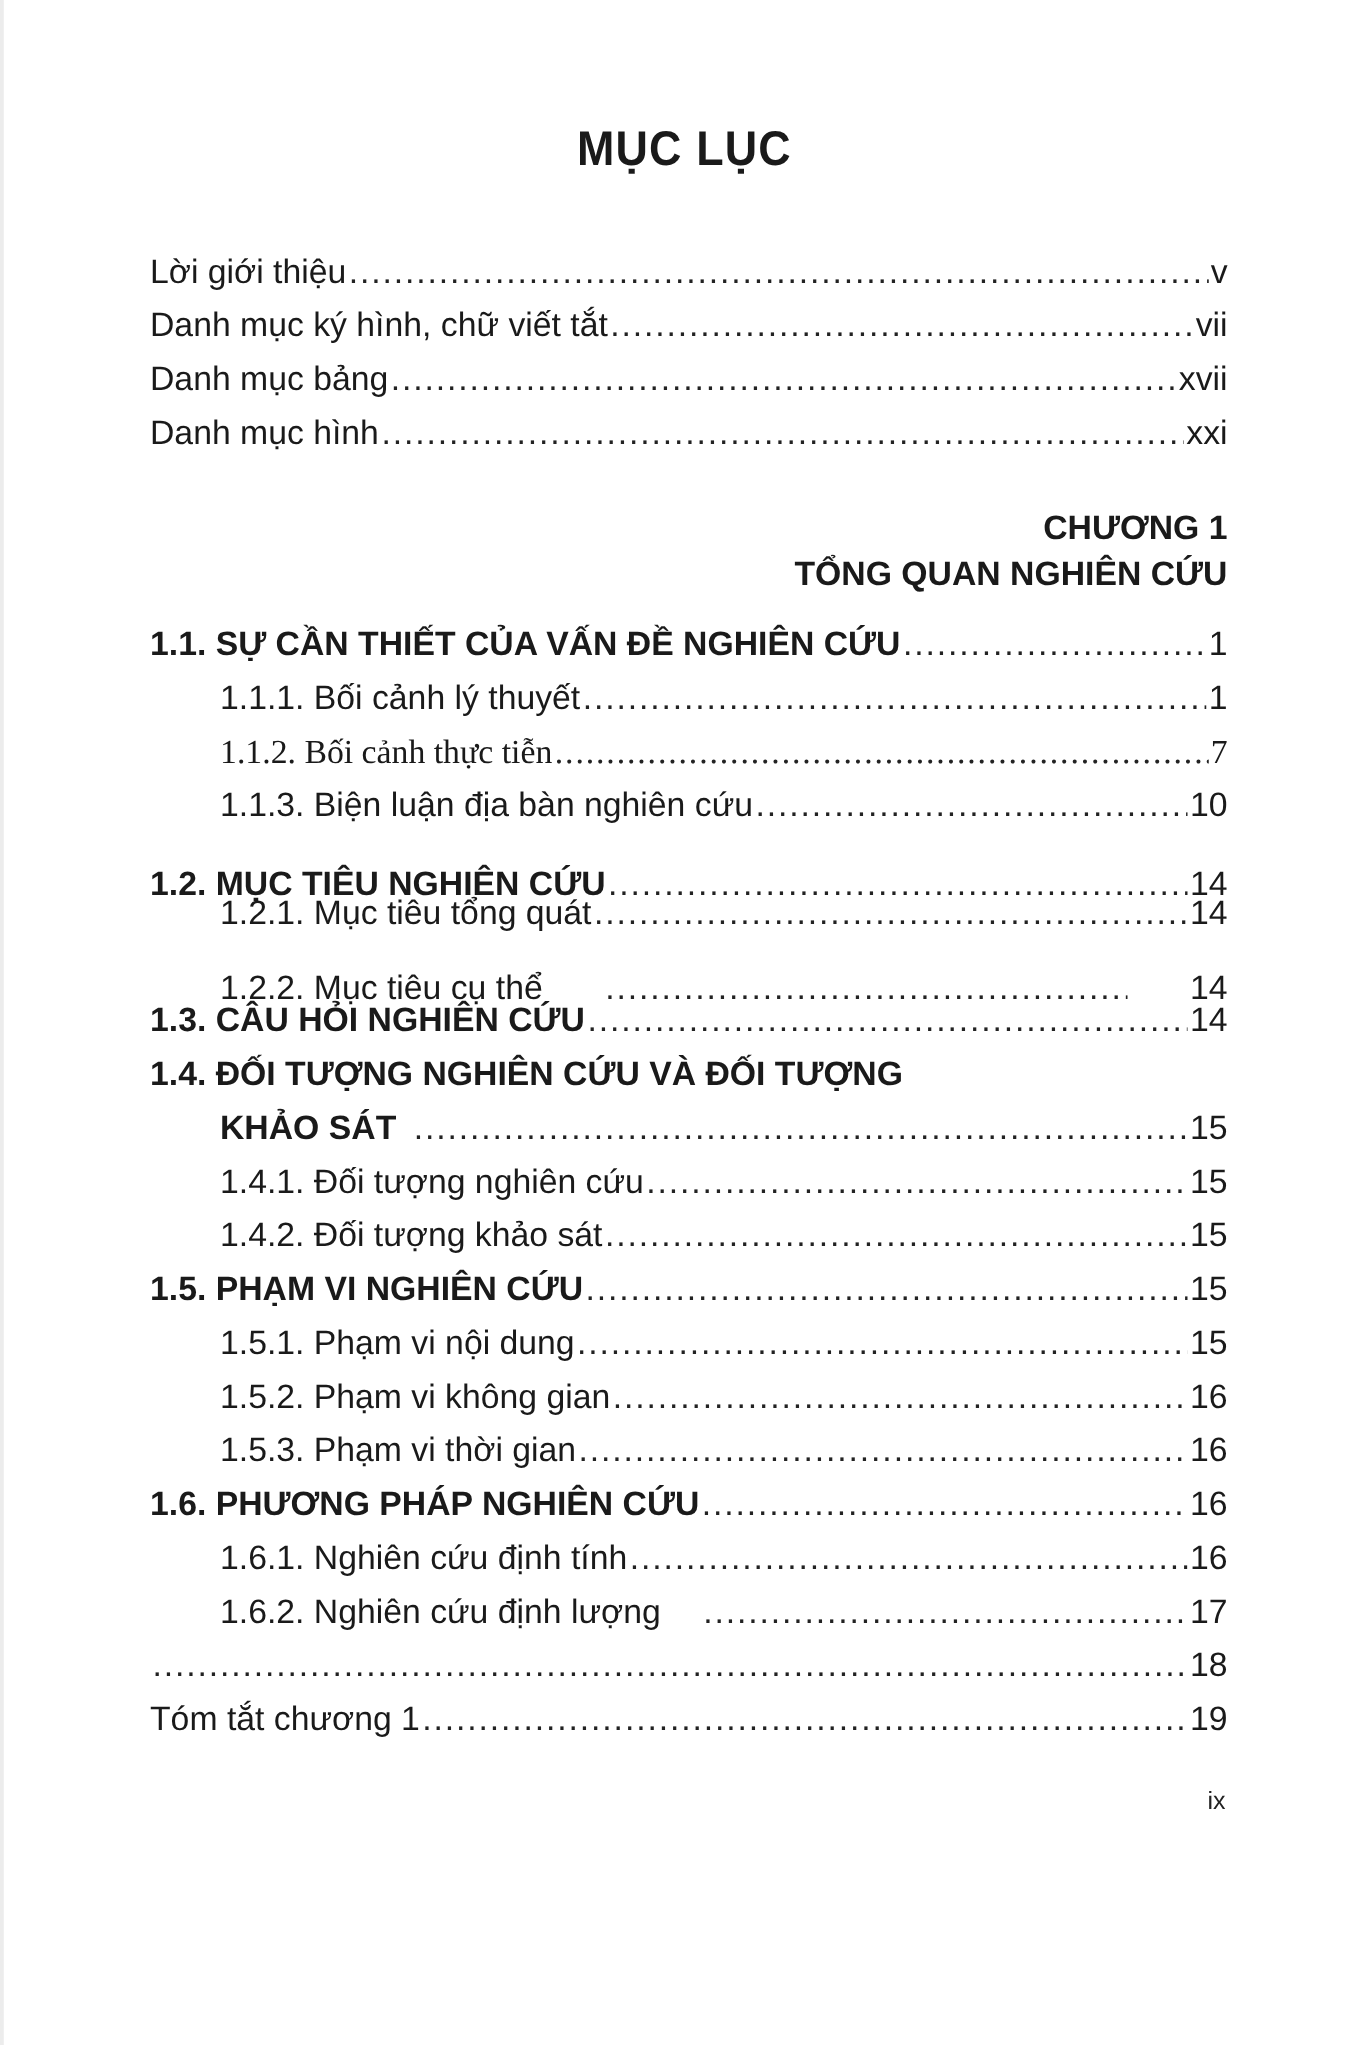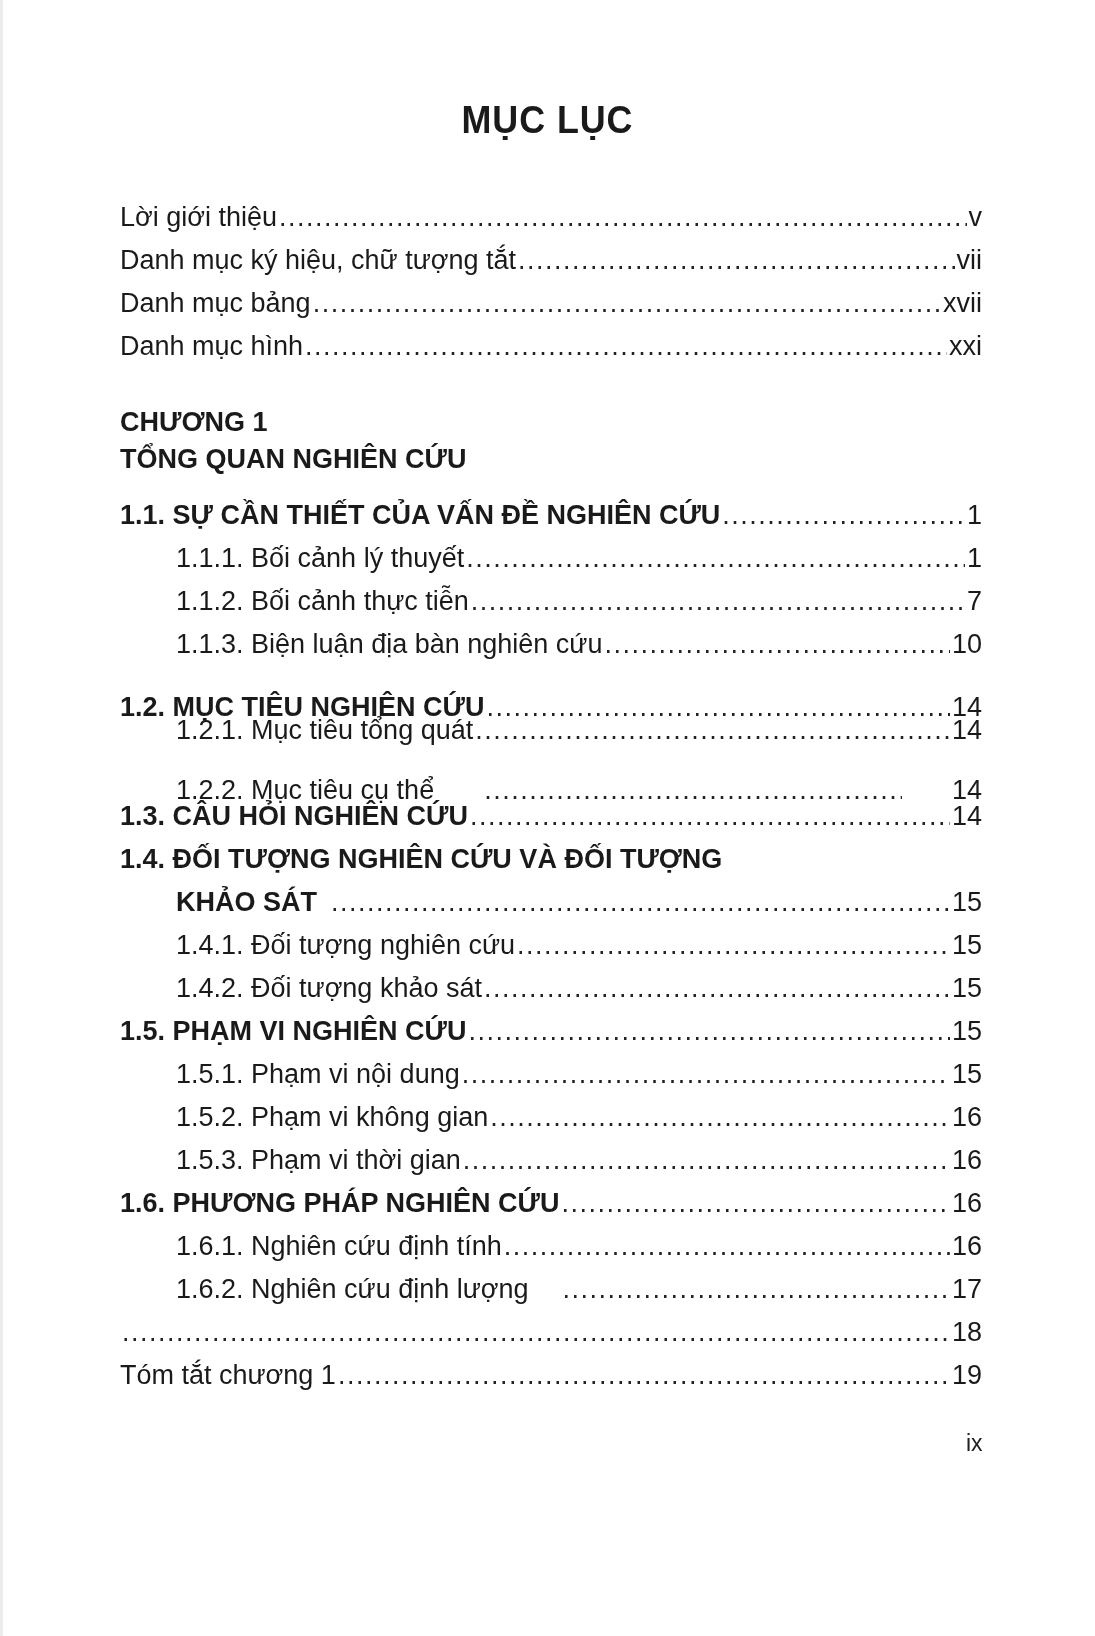--- a/index.html
+++ b/index.html
@@ -67,50 +67,50 @@
       content: "....................................................................................................................................................................................................................";
     }
     .row .page {
       flex: 0 0 auto;
       font-weight: normal;
       text-align: right;
     }
     .chapter-heading {
       position: absolute;
       left: 0; right: 0;
-      text-align: left;
+      text-align: right;
       font-weight: bold;
       font-size: 27px;
       line-height: 38px;
       color: #1a1a1a;
     }
     .footer-page {
       position: absolute;
       left: 966px;
       top: 1430px;
-      font-size: 23px;
+      font-size: 20px;
       color: #222;
     }
   </style>
 </head>
 <body>
 
 <div class="left-edge"></div>
 
 <div class="page-title">MỤC LỤC</div>
 
 <div class="toc" style="top:0;">
 
   <div class="row" style="top:197px;">
     <span class="label">Lời giới thiệu</span>
     <span class="leader"></span>
     <span class="page">v</span>
   </div>
   <div class="row" style="top:240px;">
-    <span class="label">Danh mục ký hiệu, chữ tượng tắt</span>
+    <span class="label">Danh mục ký hình, chữ viết tắt</span>
     <span class="leader"></span>
     <span class="page">vii</span>
   </div>
   <div class="row" style="top:283px;">
     <span class="label">Danh mục bảng</span>
     <span class="leader"></span>
     <span class="page">xvii</span>
   </div>
   <div class="row" style="top:326px;">
     <span class="label">Danh mục hình</span>
@@ -124,21 +124,21 @@
   <div class="row bold" style="top:495px;">
     <span class="label">1.1. SỰ CẦN THIẾT CỦA VẤN ĐỀ NGHIÊN CỨU</span>
     <span class="leader"></span>
     <span class="page">1</span>
   </div>
   <div class="row indent" style="top:538px;">
     <span class="label">1.1.1. Bối cảnh lý thuyết</span>
     <span class="leader"></span>
     <span class="page">1</span>
   </div>
-  <div class="row indent" style="top:581px;">
+  <div class="row indent" style="top:581px;font-family:Liberation Serif, serif;">
     <span class="label">1.1.2. Bối cảnh thực tiễn</span>
     <span class="leader"></span>
     <span class="page">7</span>
   </div>
   <div class="row indent" style="top:624px;">
     <span class="label">1.1.3. Biện luận địa bàn nghiên cứu</span>
     <span class="leader"></span>
     <span class="page">10</span>
   </div>
   <div class="row bold" style="top:687px;justify-content:flex-end;">

